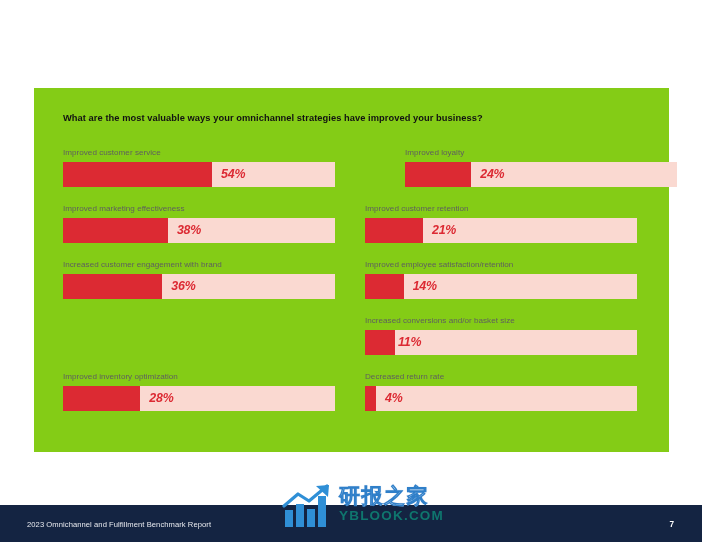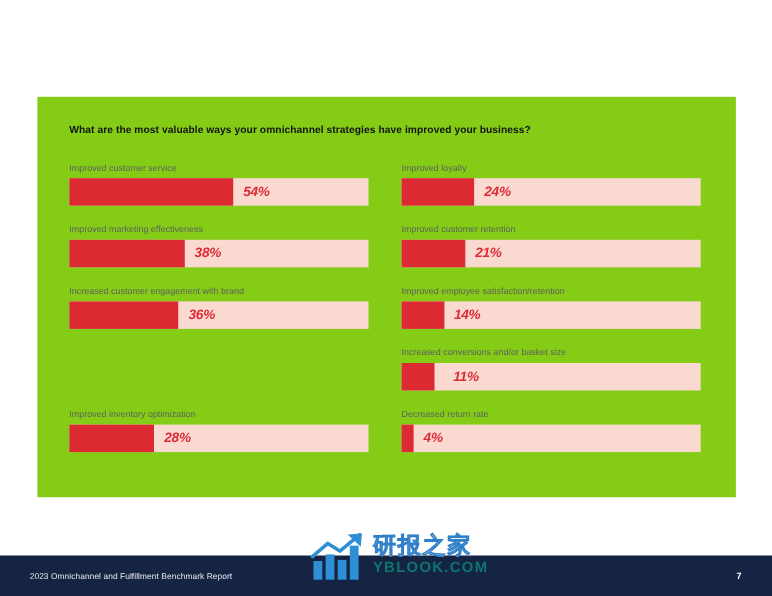--- a/index.html
+++ b/index.html
@@ -176,21 +176,21 @@
     <div class="panel-title">What are the most valuable ways your omnichannel strategies have improved your business?</div>
 
     <div class="chart-grid">
         <div class="bar-item" style="grid-area: 1 / 1;">
           <div class="bar-label">Improved customer service</div>
           <div class="bar-track">
             <div class="bar-fill" style="width: 149.04px;"></div>
             <div class="bar-value" style="left: 158.04px;">54%</div>
           </div>
         </div>
-        <div class="bar-item" style="grid-area: 1 / 3;">
+        <div class="bar-item" style="grid-area: 1 / 3; margin-left: 40px;">
           <div class="bar-label">Improved loyalty</div>
           <div class="bar-track">
             <div class="bar-fill" style="width: 66.24px;"></div>
             <div class="bar-value" style="left: 75.24px;">24%</div>
           </div>
         </div>
         <div class="bar-item" style="grid-area: 2 / 1;">
           <div class="bar-label">Improved marketing effectiveness</div>
           <div class="bar-track">
             <div class="bar-fill" style="width: 104.88px;"></div>
@@ -215,21 +215,21 @@
           <div class="bar-label">Improved employee satisfaction/retention</div>
           <div class="bar-track">
             <div class="bar-fill" style="width: 38.64px;"></div>
             <div class="bar-value" style="left: 47.64px;">14%</div>
           </div>
         </div>
         <div class="bar-item" style="grid-area: 4 / 3;">
           <div class="bar-label">Increased conversions and/or basket size</div>
           <div class="bar-track">
             <div class="bar-fill" style="width: 30.36px;"></div>
-            <div class="bar-value" style="left: 47px;">11%</div>
+            <div class="bar-value" style="left: 33px;">11%</div>
           </div>
         </div>
         <div class="bar-item" style="grid-area: 5 / 1;">
           <div class="bar-label">Improved inventory optimization</div>
           <div class="bar-track">
             <div class="bar-fill" style="width: 77.28px;"></div>
             <div class="bar-value" style="left: 86.28px;">28%</div>
           </div>
         </div>
         <div class="bar-item" style="grid-area: 5 / 3;">

